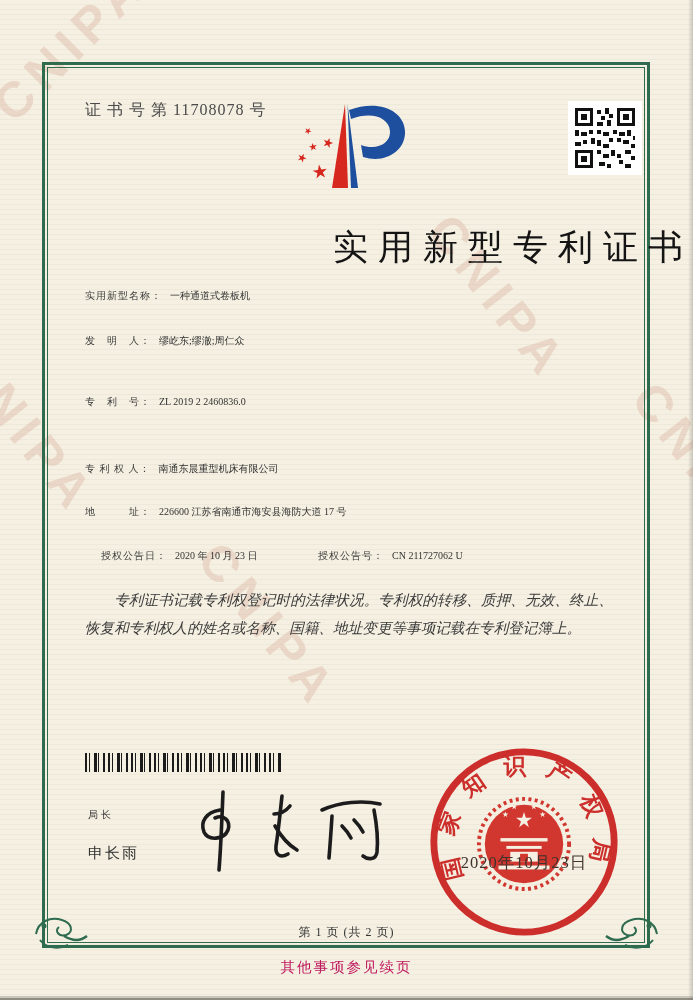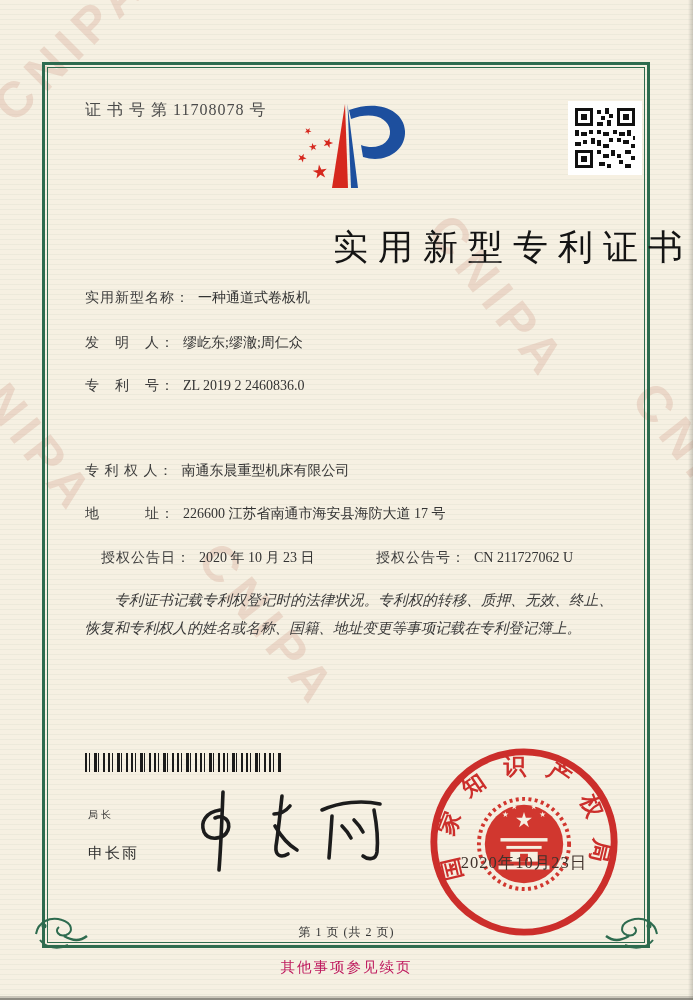--- a/index.html
+++ b/index.html
@@ -41,24 +41,24 @@
     position:absolute; z-index:4; left:568px; top:101px; width:74px; height:74px;
     background:#ffffff; padding:5px;
   }
   .qr svg{ width:100%; height:100%; display:block; }
   .title{
     position:absolute; z-index:4; left:0; right:0; top:204px;
     text-align:right; font-size:35px; font-weight:normal; color:#141414;
     letter-spacing:10px;
     margin-top:20px;
   }
-  .row{ position:absolute; z-index:4; left:85px; width:530px; font-size:14px; color:#3a3a3a; white-space:nowrap; }
+  .row{ position:absolute; z-index:4; left:85px; width:530px; font-size:10px; color:#3a3a3a; white-space:nowrap; }
   .flabel{ color:#3c3c3c; letter-spacing:1px; }
   .fvalue{ margin-left:8px; color:#333; }
-  .row-name{ top:289px; } .row-inventor{ top:334px; } .row-patno{ top:377px; }
+  .row-name{ top:289px; } .row-inventor{ top:334px; } .row-patno{ top:395px; }
   .row-appdate{ top:420px; } .row-patentee{ top:462px; } .row-address{ top:505px; }
   .row-grant{ top:549px;margin-left:16px; }
   .grant-no{ margin-left:58px; }
   .paras{
     position:absolute; z-index:4; left:85px; top:586px; width:528px;
     font-size:14.6px; line-height:1.93; color:#3a3a3a; font-style:italic;
     text-align:justify;
   }
   .paras p{ text-indent:2em; }
   .barcode{

